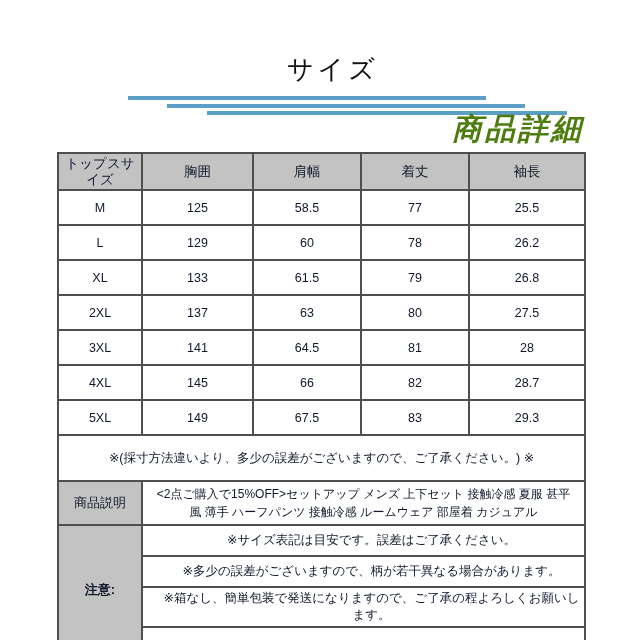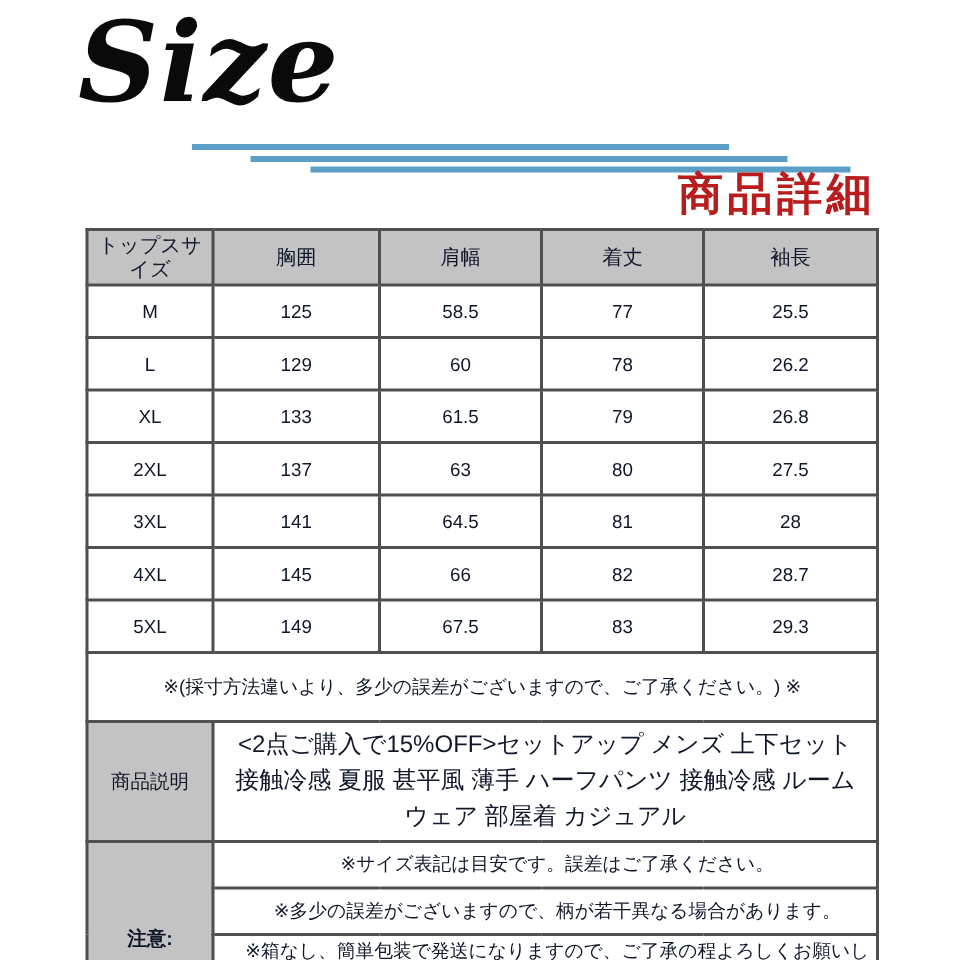--- a/index.html
+++ b/index.html
@@ -10,48 +10,48 @@
   .logo { position:absolute; left:52px; top:2px;
     font-family:"DejaVu Serif",serif; font-style:italic; font-weight:700;
     font-size:74px; line-height:1.1; color:#0a0a0a; letter-spacing:1px; }
   .subtitle { position:absolute; left:287px; top:52px;
     font-size:26px; color:#111; letter-spacing:4px; }
   .accent-line { position:absolute; height:4px; background:#5b9fc7; }
   .l1 { left:128px; top:96px;  width:358px; }
   .l2 { left:167px; top:104px; width:358px; }
   .l3 { left:207px; top:111px; width:360px; }
   .section-title { position:absolute; top:109px; right:56px;
-    font-size:30px; font-weight:bold; color:#b91c1c; letter-spacing:3px; }
+    font-size:30px; font-weight:bold; color:#4d7c0f; letter-spacing:3px;font-style:italic; }
 
   table.size-table { position:absolute; left:57px; top:152px; width:527px;
     border-collapse:collapse; table-layout:fixed; color:#0f172a; }
   col.c0 { width:84px; }  col.c1 { width:111px; }
   col.c2 { width:108px; } col.c3 { width:108px; } col.c4 { width:116px; }
   .size-table th, .size-table td { border:2px solid #4f4f4f;
     text-align:center; vertical-align:middle; padding:2px 4px; }
   .size-table th { background:#c3c3c3; font-weight:normal;
     font-size:13.5px; line-height:1.15; height:37px; }
   tr.size-row { height:35px; }
   tr.size-row td { font-size:12.5px; background:#fff; }
   td.gray { background:#c3c3c3; }
   td.note-cell { height:46px; font-size:12.5px; background:#fff; }
   td.desc-label { font-size:13px; }
-  td.desc-cell { height:44px; font-size:16px; line-height:1.5;
+  td.desc-cell { height:44px; font-size:12px; line-height:1.5;
     padding:3px 8px; background:#fff; }
   td.caution-label { font-size:13px;font-weight:bold; }
   td.caution-item { height:31px; font-size:12.5px; text-align:center;
     padding-left:20px; background:#fff; }
   td.caution-empty { height:28px; }
 </style>
 </head>
 <body>
 
 <div class="page">
 
-  <div class="logo">Size</div>
+  <div class="subtitle">サイズ</div>
 
   <div class="accent-line l1"></div>
   <div class="accent-line l2"></div>
   <div class="accent-line l3"></div>
 
   <div class="section-title">商品詳細</div>
 
   <table class="size-table">
     <colgroup>
         <col class="c0">

